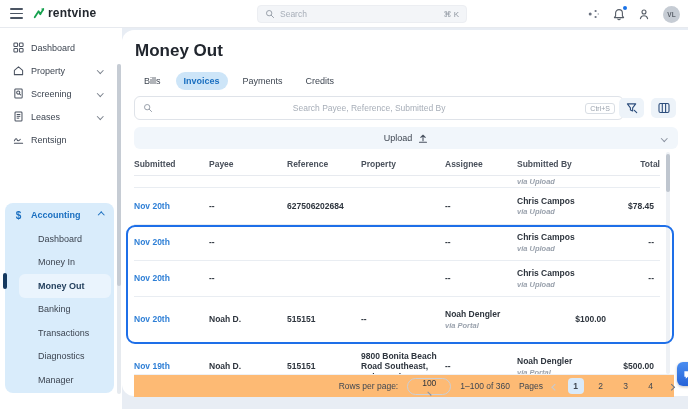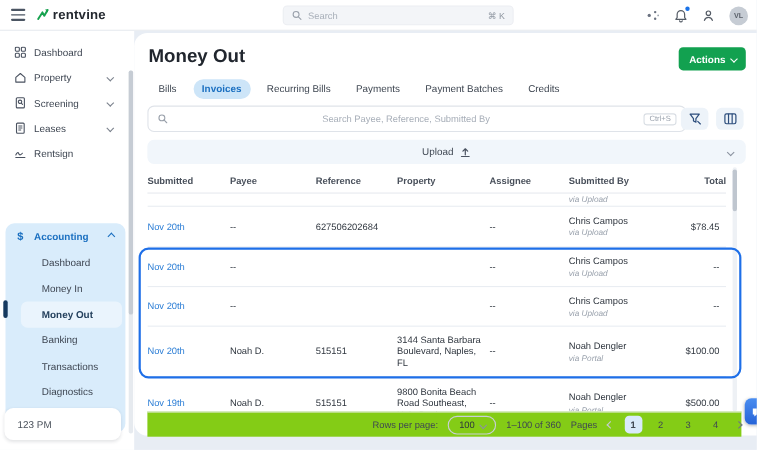--- a/index.html
+++ b/index.html
@@ -59,36 +59,36 @@
 
   .upload-bar { position:absolute; left:12px; right:10px; top:97px; height:22px; background:#f1f6fb; border-radius:6px; display:flex; align-items:center; justify-content:center; gap:6px; cursor:pointer; }
   .upload-bar span { font-size:9px; color:#3f4752; }
   .upload-bar .cv { position:absolute; right:12px; color:#8b93a0; }
 
   
   .tgrid { display:grid; grid-template-columns:75px 78px 74px 84px 72px 95px 48px; align-items:center; }
   .thead { position:absolute; left:12px; top:122px; width:526px; height:24px; border-bottom:1px solid #e7eaef; }
   .thead .th { font-size:8.5px; font-weight:700; color:#49505b; }
   .th.r, .td.r { text-align:right; }
-  .rows { position:absolute; left:12px; top:146px; width:526px; height:198px; overflow:hidden; }
+  .rows { position:absolute; left:12px; top:146px; width:526px; height:198px; overflow:hidden;font-weight:bold; }
   .trow { border-bottom:1px solid #e9edf2; }
   .td { font-size:8.5px; color:#2e353e; line-height:1.25; padding-right:6px; }
   .td.link { color:#2e7fd6; cursor:pointer; }
   .via { font-size:7.5px; font-style:italic; color:#9aa2ad; margin-top:1px; }
   .partial-row { height:12px; overflow:hidden; }
   .partial-row .td { align-self:start; }
   .h37 { height:37px; } .h36 { height:36px; } .h46 { height:46px; } .h48 { height:48px; }
   .hilite { position:absolute; left:4px; top:195px; width:548px; height:119px; border:2.5px solid #1e6fe8; border-radius:9px; pointer-events:none; z-index:6; }
   .tbl-scroll-track { position:absolute; left:544px; top:122px; width:4px; height:222px; background:#eef1f5; border-radius:2px; }
   .tbl-scroll-thumb { position:absolute; left:544px; top:124px; width:4px; height:38px; background:#bfc6cf; border-radius:2px; }
 
   
-  .pager { position:absolute; left:12px; right:14px; top:344px; height:23px; border-top:1px solid #edf0f4; display:flex; align-items:center; justify-content:flex-end; gap:9px; background:#84cc16; }
+  .pager { position:absolute; left:12px; right:14px; top:344px; height:23px; border-top:1px solid #edf0f4; display:flex; align-items:center; justify-content:flex-end; gap:9px; background:#fdba74; }
   .pager .lbl { font-size:8.5px; color:#3f4752; }
-  .rpp-select { height:17px; min-width:44px; border:1px solid #c9cfd8; border-radius:9px; display:flex; align-items:center; justify-content:center; gap:5px; padding:0 7px; cursor:pointer; }
+  .rpp-select { height:17px; min-width:44px; border:1px solid #c9cfd8; border-radius:9px; display:flex; align-items:center; justify-content:center; gap:5px; padding:0 7px; cursor:pointer;flex-direction:column; }
   .rpp-select span { font-size:8.5px; color:#2e353e; }
   .rpp-select .cv { color:#8b93a0; }
   .pg-arrow { font-size:10px; color:#6f7782; cursor:pointer; padding:0 1px; }
   .pg-arrow.disabled { color:#c5cbd3; cursor:default; }
   .pg-num { width:16px; height:16px; border-radius:4px; display:flex; align-items:center; justify-content:center; font-size:8.5px; color:#3f4752; cursor:pointer; }
   .pg-num.cur { background:#d9eafa; font-weight:600; }
 
   .chat-bubble { position:absolute; left:677px; top:362px; width:22px; height:24px; border-radius:6px; background:linear-gradient(180deg,#4a8df0,#2563d8); z-index:30; display:flex; align-items:center; justify-content:center; box-shadow:0 1px 3px rgba(0,0,0,.25); }
 
   .cv { display:inline-block; width:4.5px; height:4.5px; border-right:1.4px solid currentColor; border-bottom:1.4px solid currentColor; transform:rotate(45deg); }
@@ -240,36 +240,29 @@
       <div class="sub-item">
           <span>Diagnostics</span>
         </div>
       <div class="sub-item">
           <span>Manager</span>
         </div>
     </div>
     <div class="sel-pill"></div>
     <div class="side-scroll-track"></div>
     <div class="side-scroll-thumb"></div>
-    <div class="clock-card">123 PM</div>
   </aside>
 
   <main class="card">
     <h1 class="page-title">Money Out</h1>
-    <div class="actions-btn">
-      <span>Actions</span>
-      <span class="cv"></span>
-    </div>
 
     <div class="tabs">
       <div class="tab">Bills</div>
       <div class="tab active">Invoices</div>
-      <div class="tab">Recurring Bills</div>
       <div class="tab">Payments</div>
-      <div class="tab">Payment Batches</div>
       <div class="tab">Credits</div>
     </div>
 
     <div class="filter-row">
       <div class="filter-input">
         <span>
           <svg width="10" height="10" viewBox="0 0 12 12">
               <circle cx="5" cy="5" r="3.2" fill="none" stroke="#9aa1ab" stroke-width="1.2"></circle>
               <line x1="7.5" y1="7.5" x2="10.3" y2="10.3" stroke="#9aa1ab" stroke-width="1.2" stroke-linecap="round"></line>
             </svg>
@@ -366,21 +359,20 @@
         <div class="td">
             <div>Chris Campos</div>
             <div class="via">via Upload</div>
           </div>
         <div class="td r">--</div>
       </div>
       <div class="trow tgrid h46">
         <div class="td link">Nov 20th</div>
         <div class="td">Noah D.</div>
         <div class="td">515151</div>
-        <div class="td">3144 Santa Barbara Boulevard, Naples, FL</div>
         <div class="td">--</div>
         <div class="td">
             <div>Noah Dengler</div>
             <div class="via">via Portal</div>
           </div>
         <div class="td r">$100.00</div>
       </div>
       <div class="trow tgrid h48">
         <div class="td link">Nov 19th</div>
         <div class="td">Noah D.</div>

